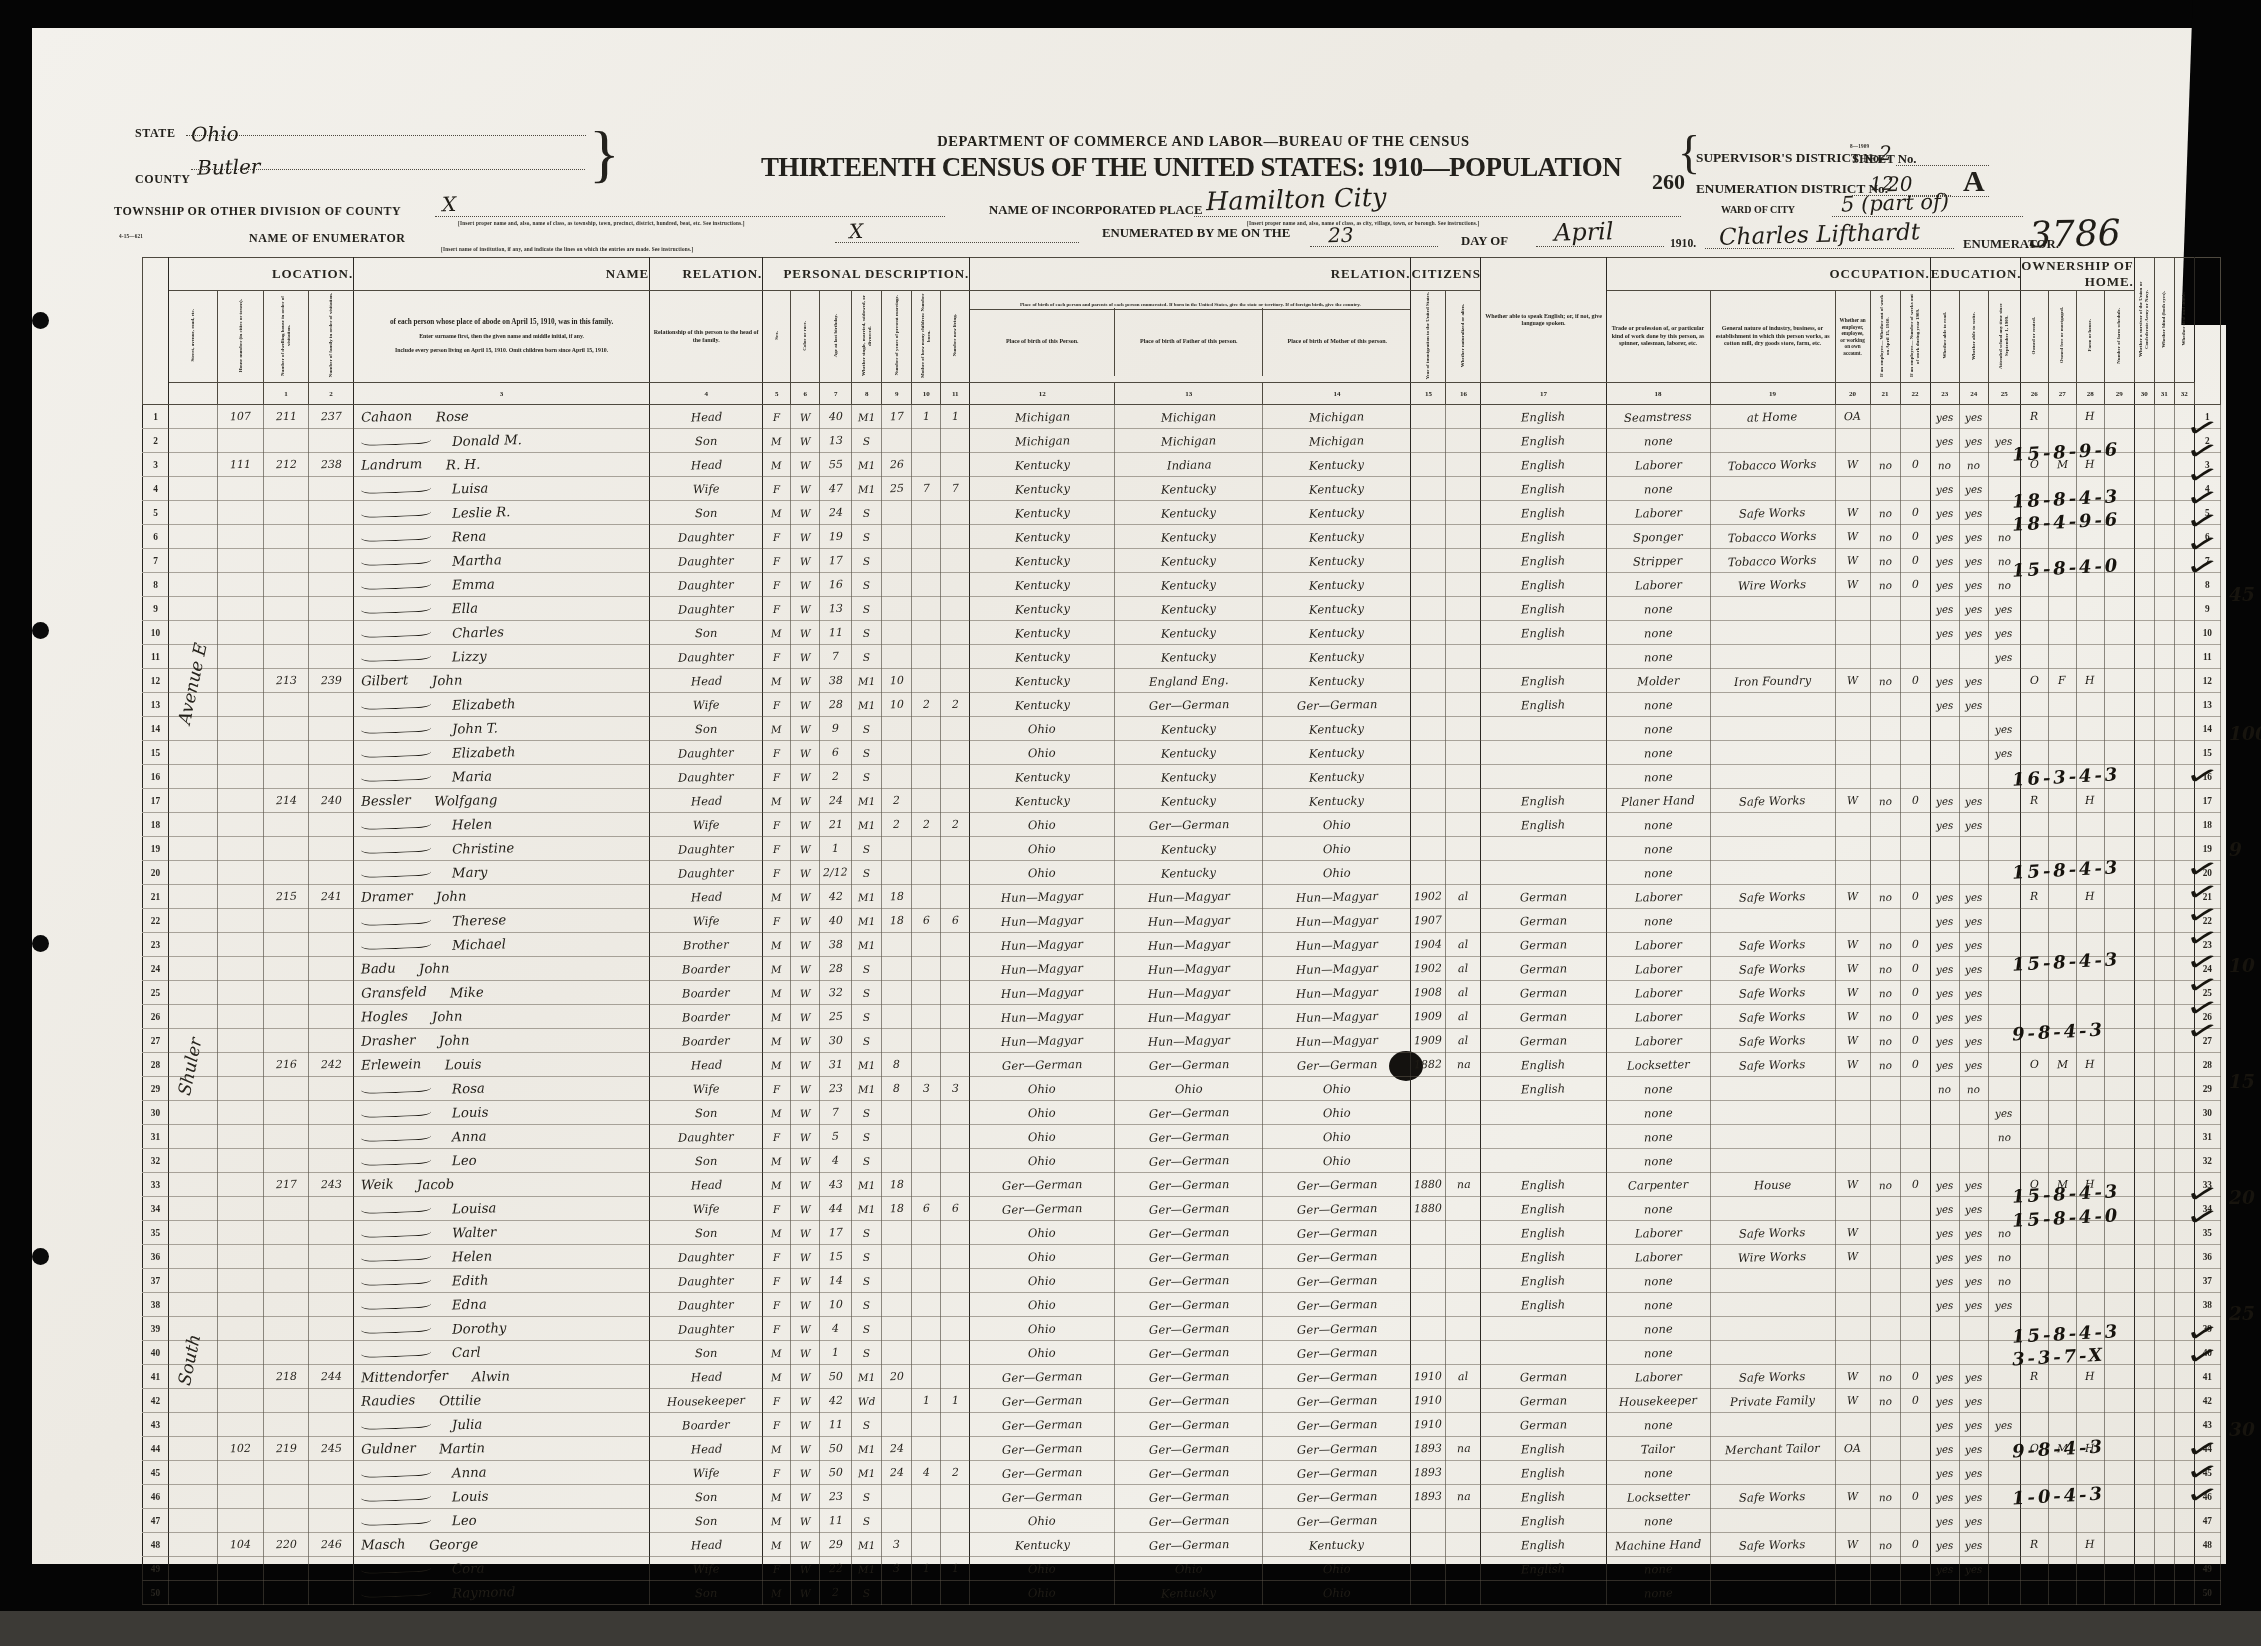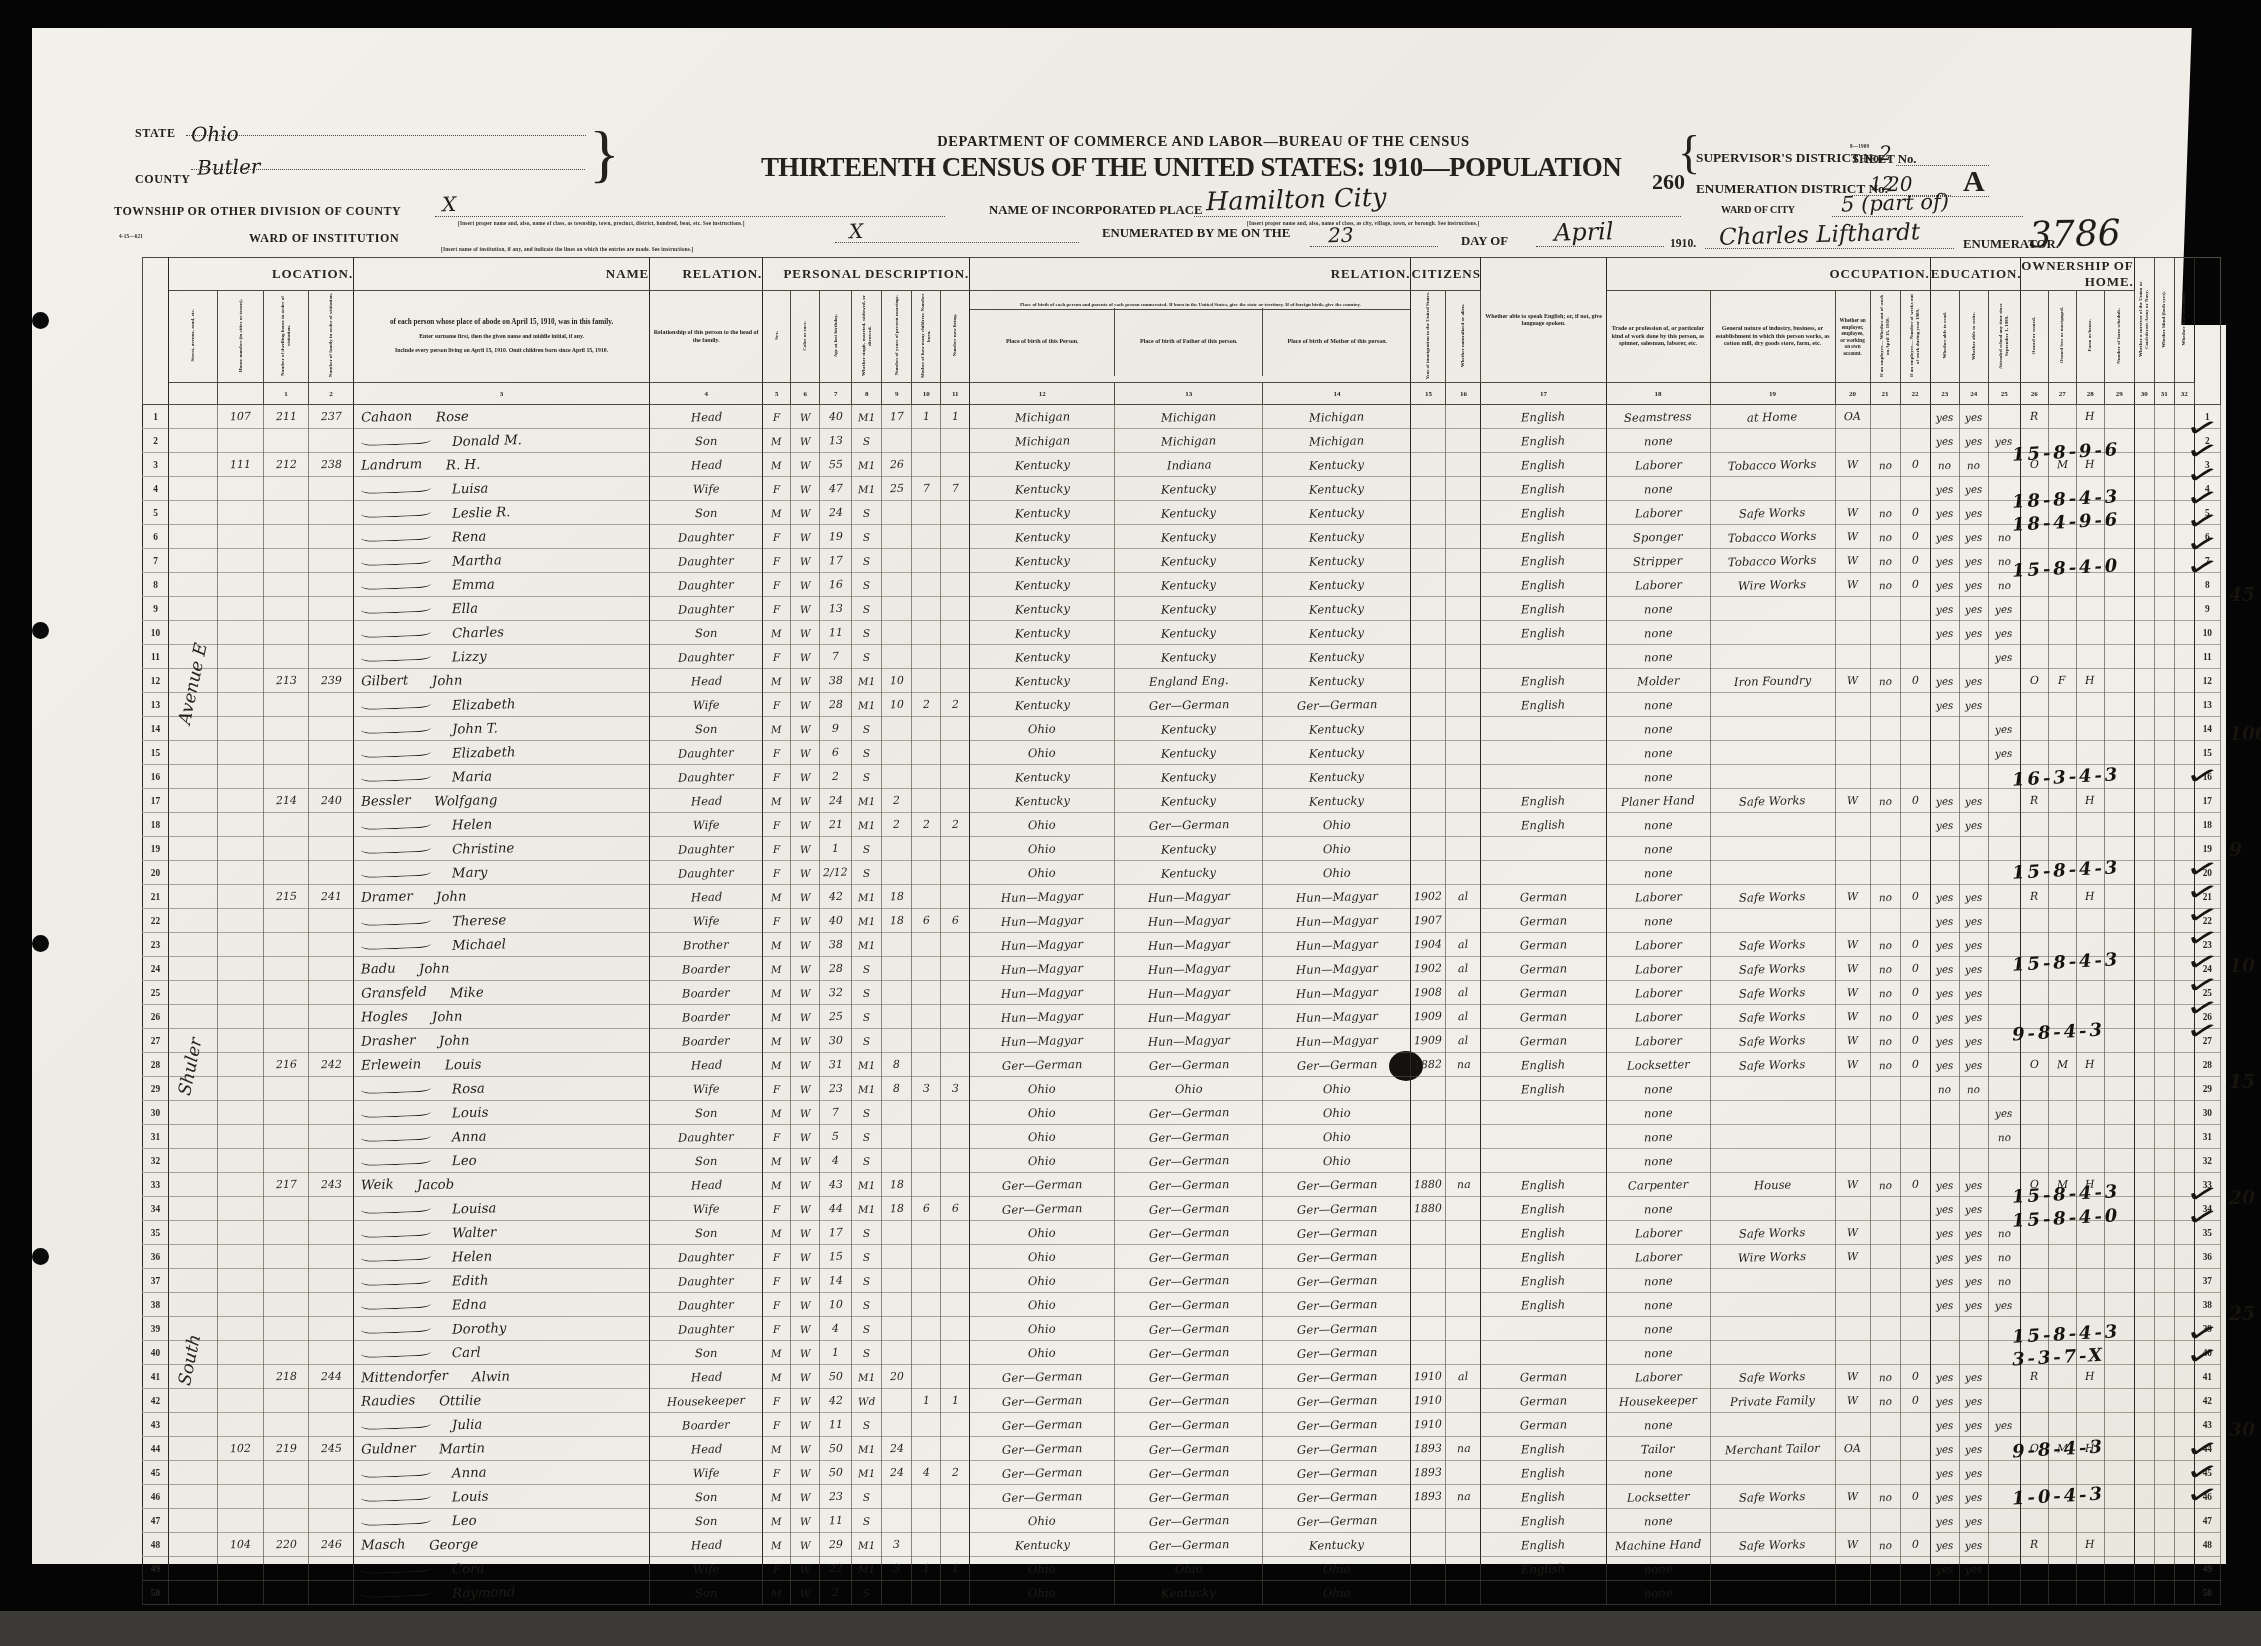--- a/index.html
+++ b/index.html
@@ -88,21 +88,21 @@
 <div class="abs pr lbl" style="left:135px;top:172px;">COUNTY</div>
 <div class="abs hw hw-big" style="left:197px;top:155px;">Butler</div>
 <div class="abs dots" style="left:191px;top:169px;width:394px;"></div>
 <div class="abs brace" style="left:589px;top:122px;">}</div>
 
 <div class="abs pr lbl" style="left:114px;top:204px;">TOWNSHIP OR OTHER DIVISION OF COUNTY</div>
 <div class="abs hw hw-big" style="left:442px;top:192px;">X</div>
 <div class="abs dots" style="left:435px;top:216px;width:510px;"></div>
 <div class="abs tiny" style="left:458px;top:220px;width:499px;">[Insert proper name and, also, name of class, as township, town, precinct, district, hundred, beat, etc.   See instructions.]</div>
 <div class="abs tiny" style="left:119px;top:233px;">4-15—621</div>
-<div class="abs pr lbl" style="left:249px;top:231px;">WARD OF INSTITUTION</div>
+<div class="abs pr lbl" style="left:249px;top:231px;">NAME OF ENUMERATOR</div>
 <div class="abs hw hw-big" style="left:849px;top:219px;">X</div>
 <div class="abs dots" style="left:835px;top:242px;width:244px;"></div>
 <div class="abs tiny" style="left:441px;top:246px;width:475px;">[Insert name of institution, if any, and indicate the lines on which the entries are made.   See instructions.]</div>
 
 <div class="abs pr" style="left:783px;top:133px;width:841px;text-align:center;font-size:14.5px;font-weight:bold;letter-spacing:0.6px;">DEPARTMENT OF COMMERCE AND LABOR—BUREAU OF THE CENSUS</div>
 <div class="abs pr" style="left:649px;top:152px;width:1084px;text-align:center;font-size:27px;font-weight:bold;letter-spacing:-0.6px;">THIRTEENTH CENSUS OF THE UNITED STATES: 1910—POPULATION</div>
 <div class="abs pr" style="left:1611px;top:169px;font-size:22px;font-weight:bold;margin-left:41px;">260</div>
 
 <div class="abs pr" style="left:989px;top:203px;font-size:12.8px;font-weight:bold;">NAME OF INCORPORATED PLACE</div>
 <div class="abs hw" style="left:1206px;top:184px;font-size:25.5px;">Hamilton City</div>

